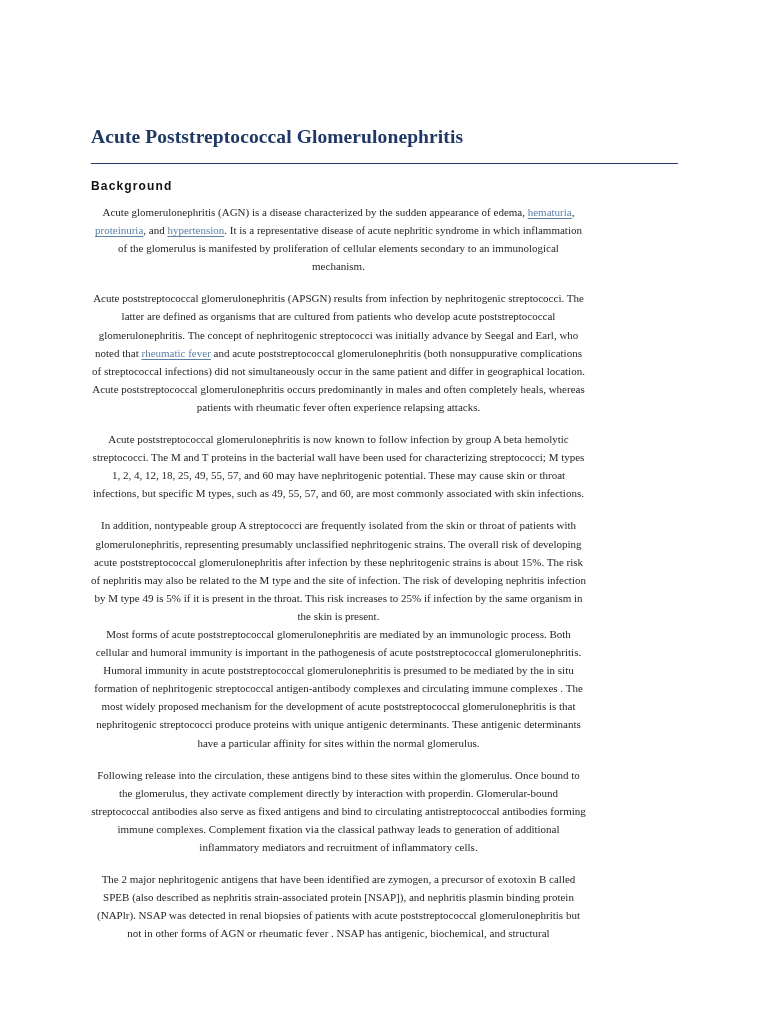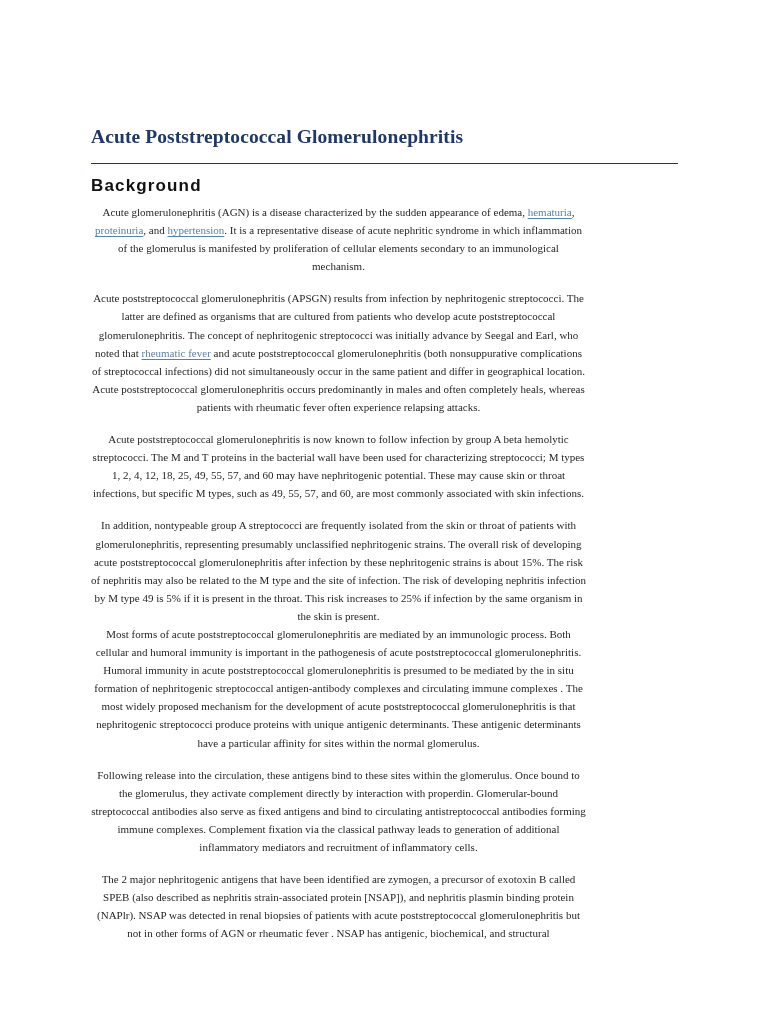--- a/index.html
+++ b/index.html
@@ -40,21 +40,21 @@
   .title-rule {
     height: 0;
     border: none;
     border-top: 1.6px solid #1f3864;
     margin: 0 0 14px 0;
     width: 587px;
   }
 
   .section-heading {
     font-family: "Liberation Sans", sans-serif;
-    font-size: 17px;
+    font-size: 12px;
     font-weight: bold;
     color: #111111;
     letter-spacing: 1.15px;
     line-height: 16px;
     margin: 0 0 9px 0;
   }
 
   .section-heading.spaced-above {
     margin-top: 19px;
   }

